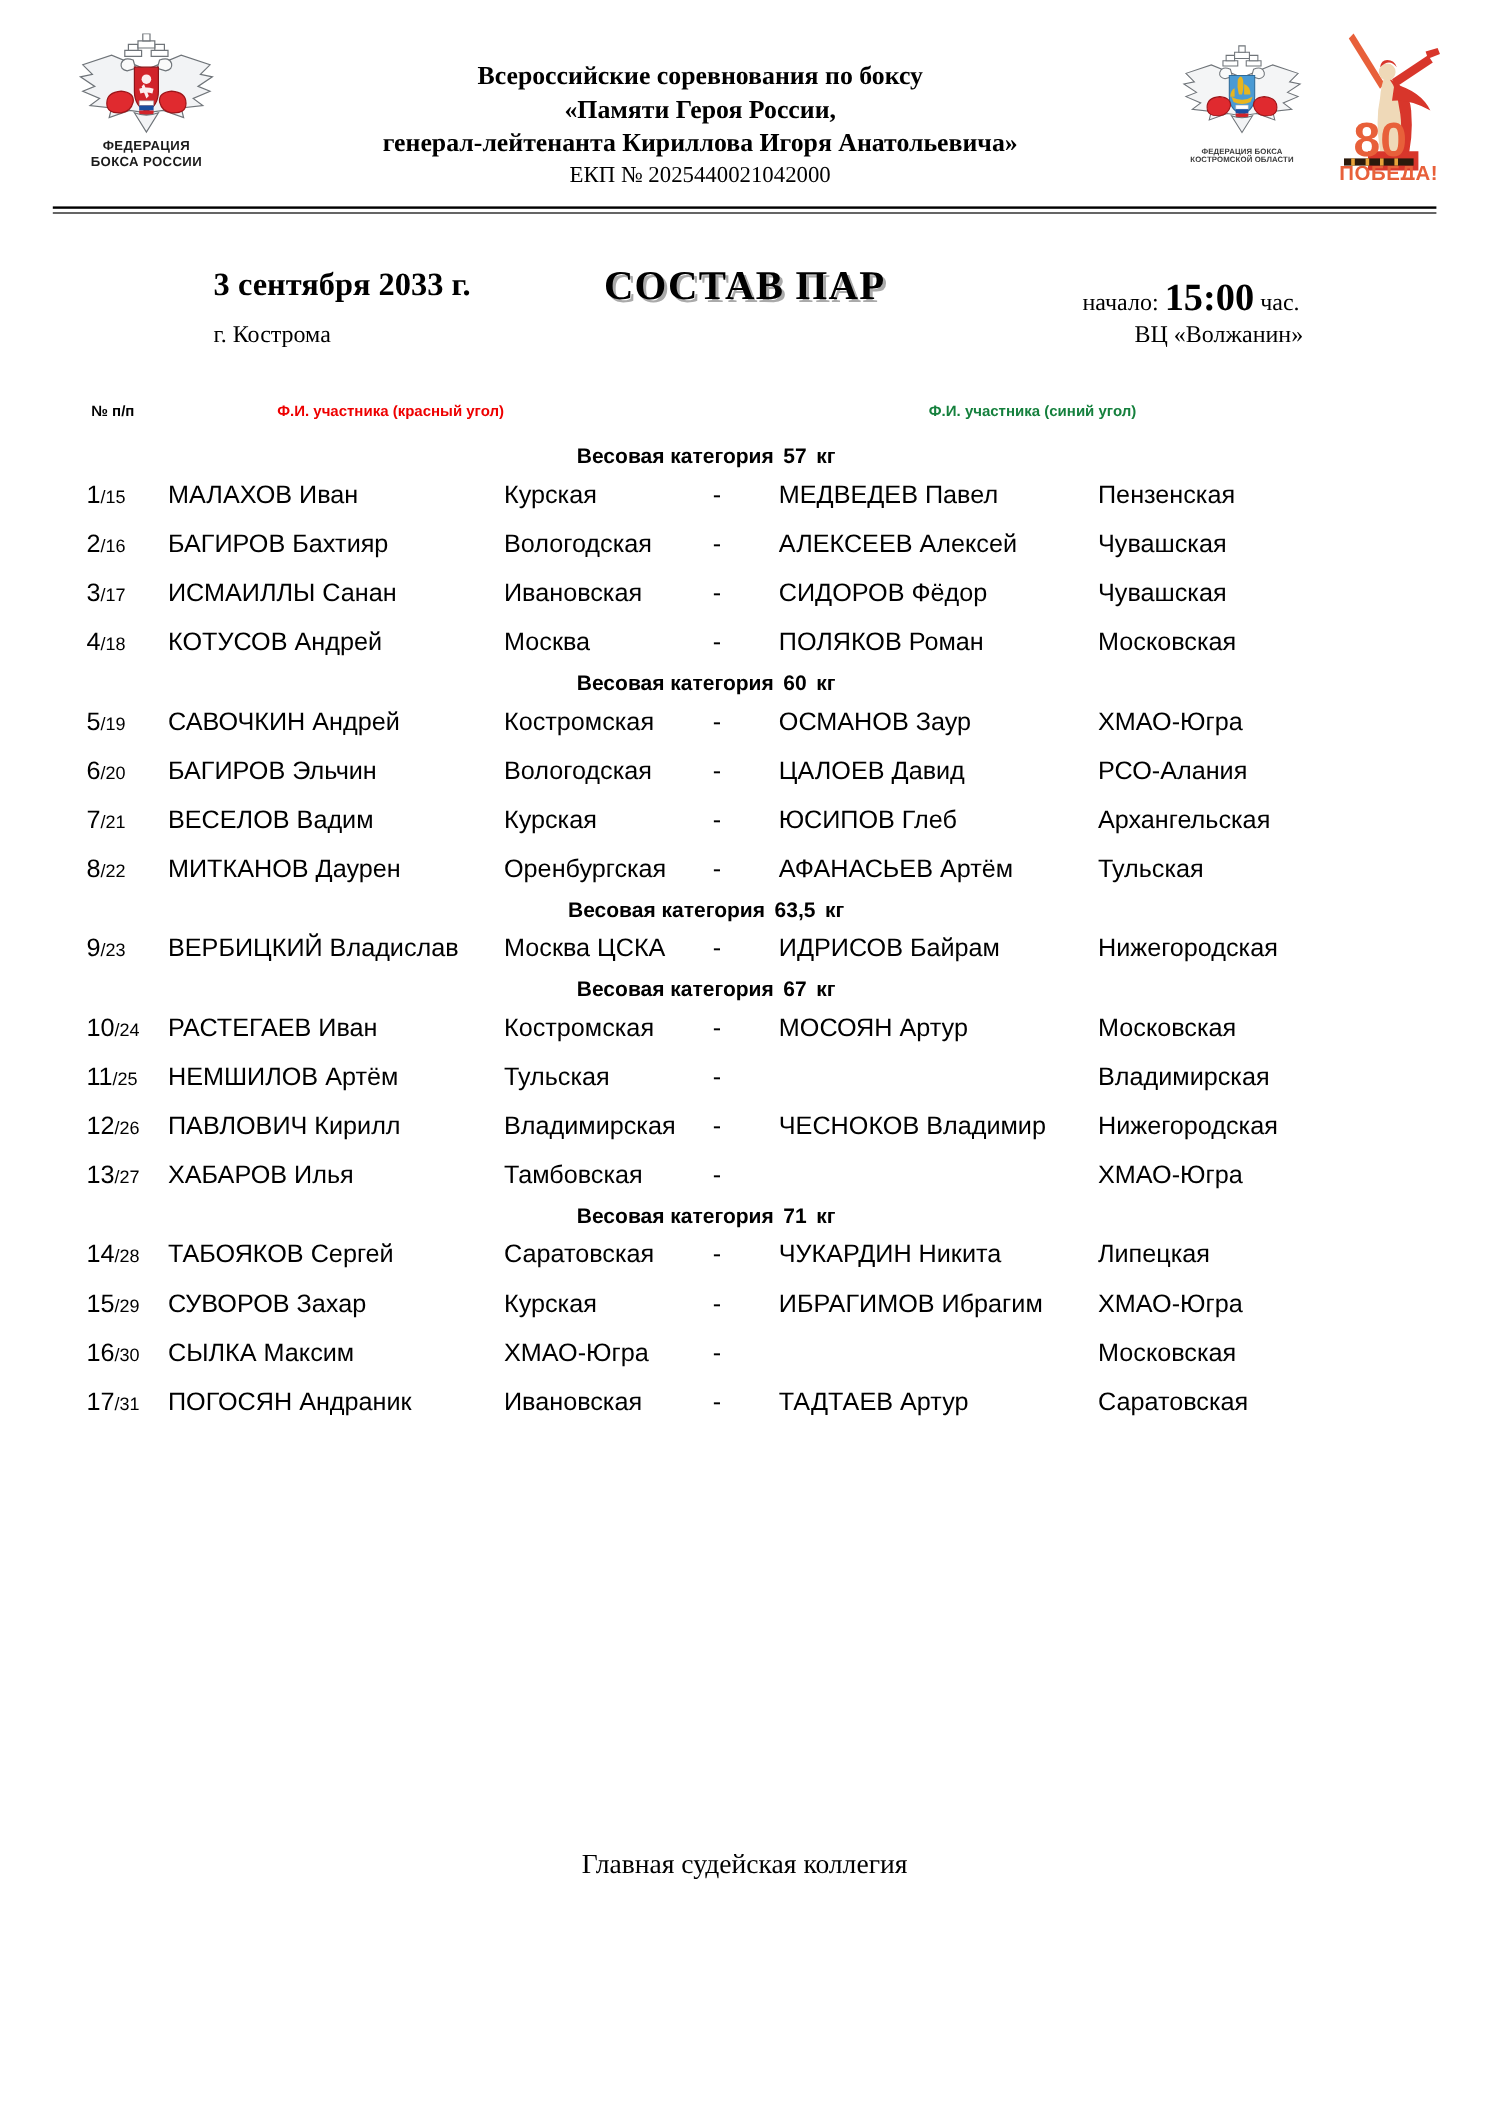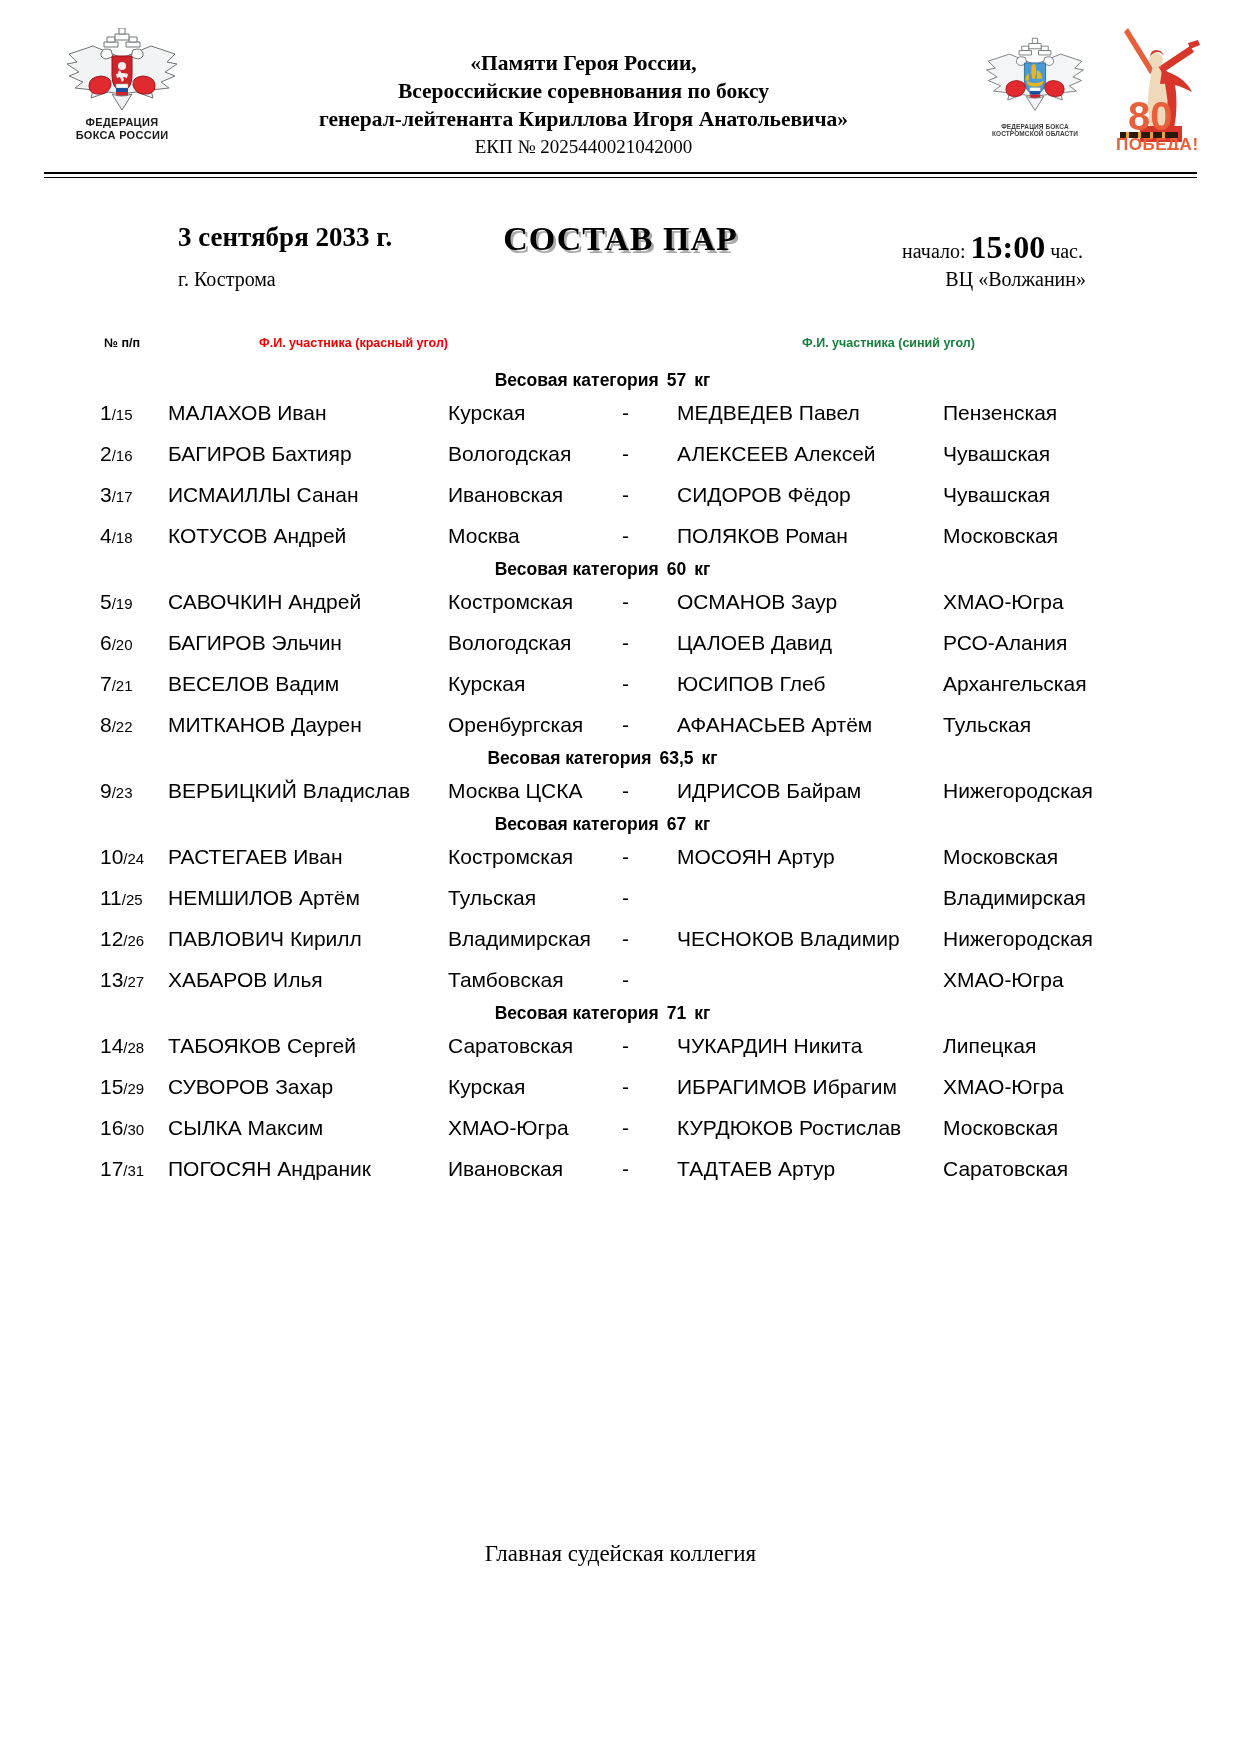--- a/index.html
+++ b/index.html
@@ -152,21 +152,20 @@
     font-family: "Liberation Serif", serif;
     font-size: 20px;
     white-space: nowrap;
   }
 
   
   .sheet {
     position: absolute;
     left: 0; right: 0;
     top: 336px;
-    margin-left: 28px;
   }
 
   .col-headers {
     position: relative;
     height: 26px;
     font-family: "Liberation Sans", sans-serif;
     font-weight: bold;
     font-size: 12.5px;
   }
   .ch-num { position: absolute; left: 76px; top: 0; color: #000; }
@@ -269,22 +268,22 @@
 
       <path d="M49 66 l10 16 l10 -16 q-10 4 -20 0 z" fill="#f2f3f5" stroke="#6f7479" stroke-width="1"></path>
     </svg>
     <div class="logo-caption">
       <div>ФЕДЕРАЦИЯ</div>
       <div>БОКСА РОССИИ</div>
     </div>
   </div>
 
   <div class="title-block">
+    <div class="tline">Всероссийские соревнования по боксу</div>
     <div class="tline">«Памяти Героя России,</div>
-    <div class="tline">Всероссийские соревнования по боксу</div>
     <div class="tline">генерал-лейтенанта Кириллова Игоря Анатольевича»</div>
     <div class="ekp">ЕКП № 2025440021042000</div>
   </div>
 
   <div class="logo-right-fed">
     <svg class="emblem" width="104" height="90" viewBox="0 0 118 92">
       <g stroke="#6f7479" stroke-width="1" fill="#f4f5f6">
         <path d="M59 32 L30 20 L6 28 L14 36 L4 38 L16 46 L6 50 L20 56 L12 62 L30 64 L28 72 L45 66 L59 68 Z"></path>
         <path d="M59 32 L88 20 L112 28 L104 36 L114 38 L102 46 L112 50 L98 56 L106 62 L88 64 L90 72 L73 66 L59 68 Z"></path>
       </g>
@@ -508,21 +507,20 @@
         <span class="b-red-region">Курская</span>
         <span class="b-dash">-</span>
         <span class="b-blue-name">ИБРАГИМОВ Ибрагим</span>
         <span class="b-blue-region">ХМАО-Югра</span>
       </div>
       <div class="bout">
         <span class="b-no"><span>16</span><span class="sub">/</span><span class="sub">30</span></span>
         <span class="b-red-name">СЫЛКА Максим</span>
         <span class="b-red-region">ХМАО-Югра</span>
         <span class="b-dash">-</span>
-        <span class="b-blue-name">КУРДЮКОВ Ростислав</span>
         <span class="b-blue-region">Московская</span>
       </div>
       <div class="bout">
         <span class="b-no"><span>17</span><span class="sub">/</span><span class="sub">31</span></span>
         <span class="b-red-name">ПОГОСЯН Андраник</span>
         <span class="b-red-region">Ивановская</span>
         <span class="b-dash">-</span>
         <span class="b-blue-name">ТАДТАЕВ Артур</span>
         <span class="b-blue-region">Саратовская</span>
       </div>

